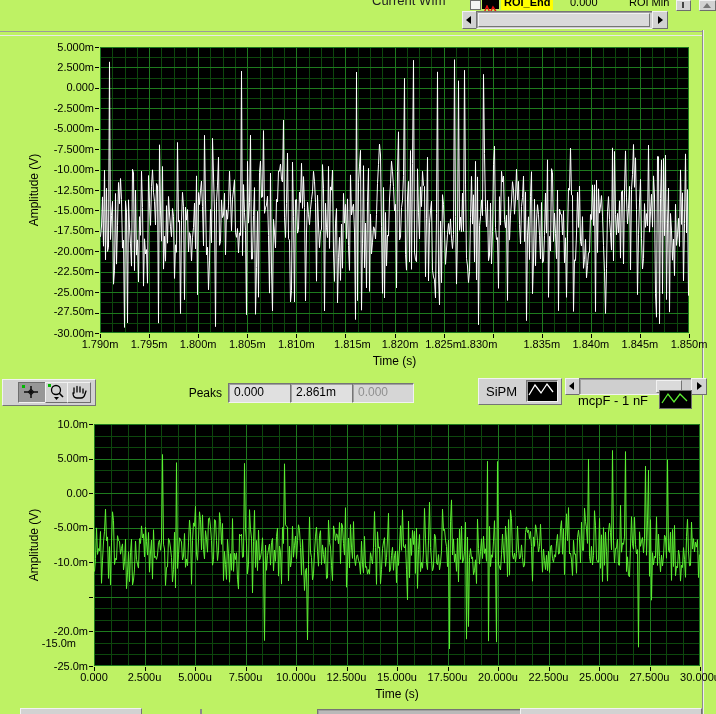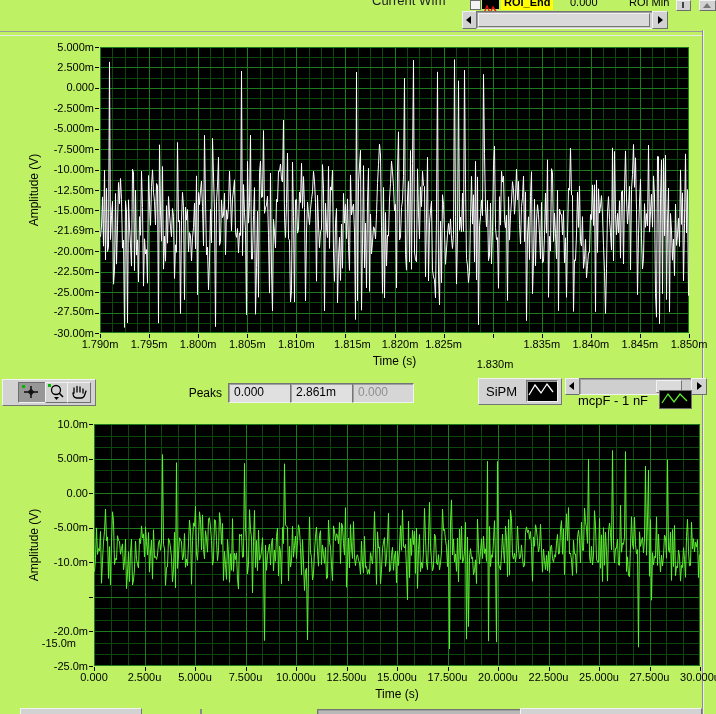--- a/index.html
+++ b/index.html
@@ -80,21 +80,21 @@
       <div class="ytick" style="left: 38px; top: 122.214px; width: 56px;">-5.000m</div>
       <div class="tickY" style="left: 95px; top: 128.714px;"></div>
       <div class="ytick" style="left: 38px; top: 142.643px; width: 56px;">-7.500m</div>
       <div class="tickY" style="left: 95px; top: 149.143px;"></div>
       <div class="ytick" style="left: 38px; top: 163.071px; width: 56px;">-10.00m</div>
       <div class="tickY" style="left: 95px; top: 169.571px;"></div>
       <div class="ytick" style="left: 38px; top: 183.5px; width: 56px;">-12.50m</div>
       <div class="tickY" style="left: 95px; top: 190px;"></div>
       <div class="ytick" style="left: 38px; top: 203.929px; width: 56px;">-15.00m</div>
       <div class="tickY" style="left: 95px; top: 210.429px;"></div>
-      <div class="ytick" style="left: 38px; top: 224.357px; width: 56px;">-21.69m</div>
+      <div class="ytick" style="left: 38px; top: 224.357px; width: 56px;">-17.50m</div>
       <div class="tickY" style="left: 95px; top: 230.857px;"></div>
       <div class="ytick" style="left: 38px; top: 244.786px; width: 56px;">-20.00m</div>
       <div class="tickY" style="left: 95px; top: 251.286px;"></div>
       <div class="ytick" style="left: 38px; top: 265.214px; width: 56px;">-22.50m</div>
       <div class="tickY" style="left: 95px; top: 271.714px;"></div>
       <div class="ytick" style="left: 38px; top: 285.643px; width: 56px;">-25.00m</div>
       <div class="tickY" style="left: 95px; top: 292.143px;"></div>
       <div class="ytick" style="left: 38px; top: 305px; width: 56px;">-27.50m</div>
       <div class="tickY" style="left: 95px; top: 312.571px;"></div>
       <div class="ytick" style="left: 38px; top: 326.5px; width: 56px;">-30.00m</div>
@@ -108,21 +108,21 @@
       <div class="xtick" style="left: 217.25px; top: 338px; width: 60px;">1.805m</div>
       <div class="tickX" style="left: 247.25px; top: 334px;"></div>
       <div class="xtick" style="left: 266.333px; top: 338px; width: 60px;">1.810m</div>
       <div class="tickX" style="left: 296.333px; top: 334px;"></div>
       <div class="xtick" style="left: 315.417px; top: 338px; width: 60px; padding-left: 7px;">1.815m</div>
       <div class="tickX" style="left: 345.417px; top: 334px;"></div>
       <div class="xtick" style="left: 370px; top: 338px; width: 60px;">1.820m</div>
       <div class="tickX" style="left: 394.5px; top: 334px;"></div>
       <div class="xtick" style="left: 413.583px; top: 338px; width: 60px;">1.825m</div>
       <div class="tickX" style="left: 443.583px; top: 334px;"></div>
-      <div class="xtick" style="left: 465px; top: 338px; width: 60px; margin-top: 20px;">1.830m</div>
+      <div class="xtick" style="left: 449px; top: 338px; width: 60px;">1.830m</div>
       <div class="tickX" style="left: 492.667px; top: 334px;"></div>
       <div class="xtick" style="left: 511.75px; top: 338px; width: 60px;">1.835m</div>
       <div class="tickX" style="left: 541.75px; top: 334px;"></div>
       <div class="xtick" style="left: 560.833px; top: 338px; width: 60px;">1.840m</div>
       <div class="tickX" style="left: 590.833px; top: 334px;"></div>
       <div class="xtick" style="left: 609.917px; top: 338px; width: 60px;">1.845m</div>
       <div class="tickX" style="left: 639.917px; top: 334px;"></div>
       <div class="xtick" style="left: 659px; top: 338px; width: 60px;">1.850m</div>
       <div class="tickX" style="left: 689px; top: 334px;"></div>
       <div class="axis-title" style="left: 354.5px; top: 354px; width: 80px; text-align: center;">Time (s)</div>

